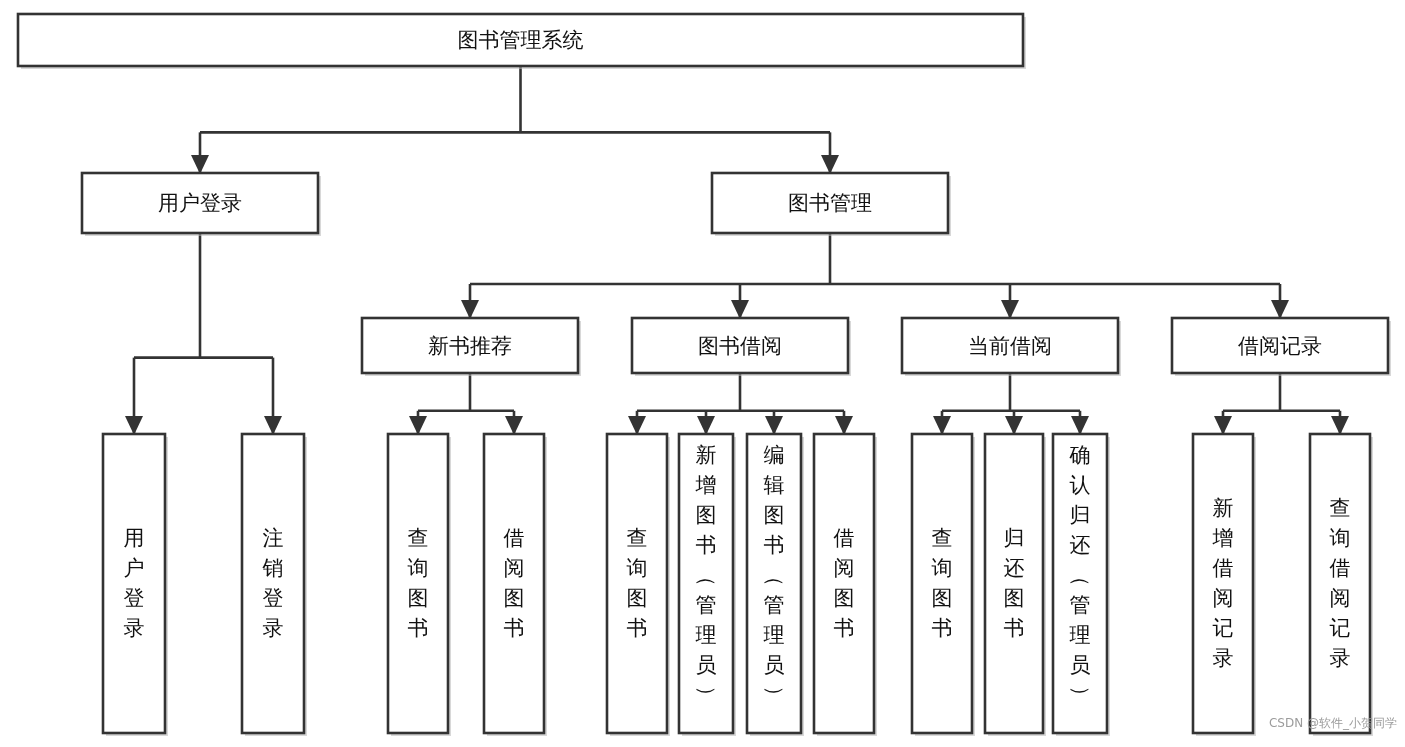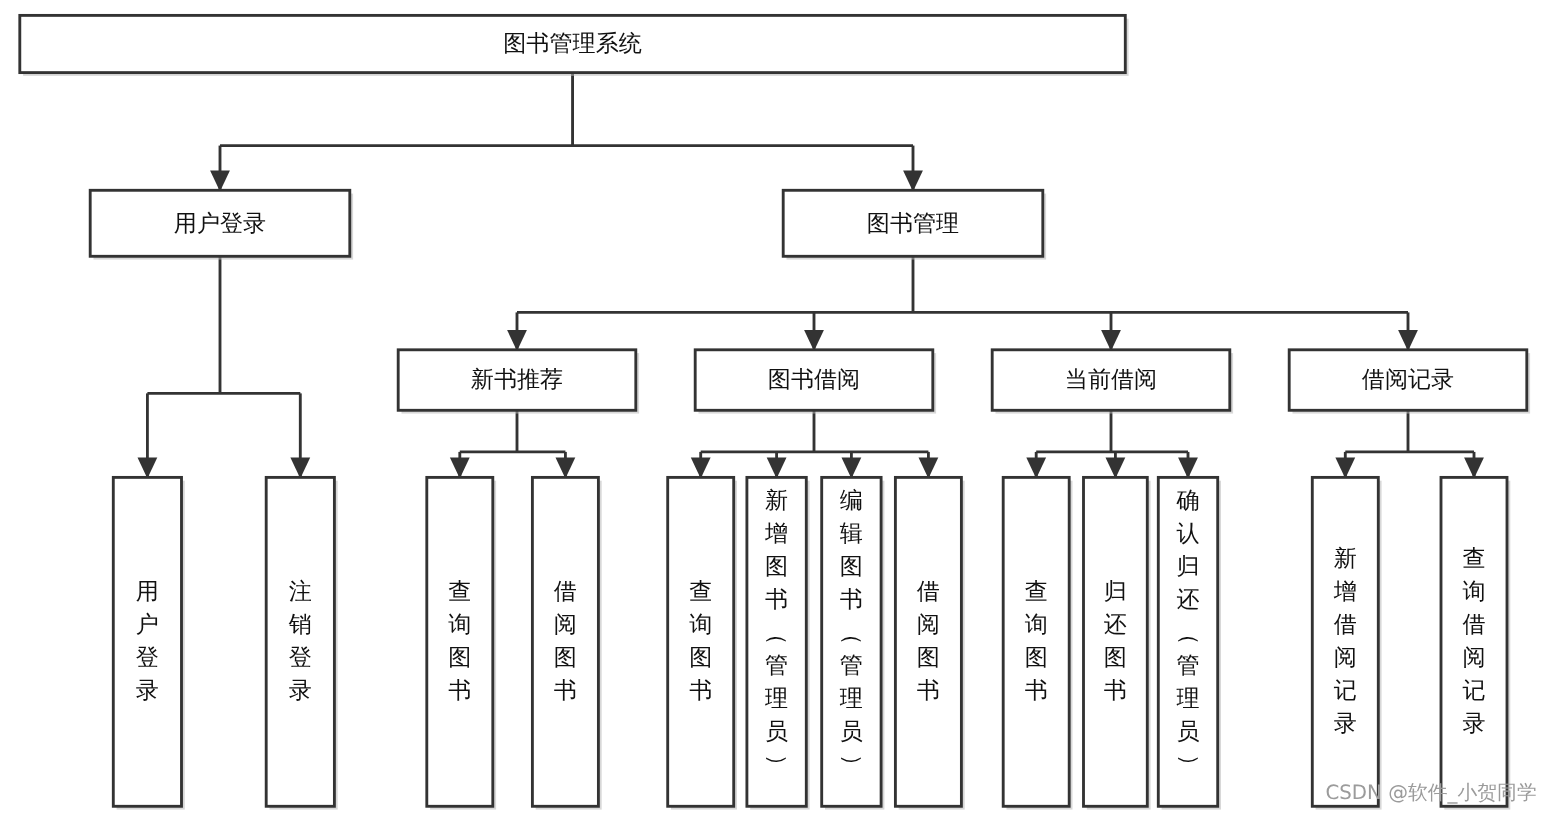--- a/index.html
+++ b/index.html
@@ -54,21 +54,21 @@
     dominant-baseline: middle;
   }
   .label-h {
     font-size: 21px;
   }
   .watermark {
     position: absolute;
     right: 8px;
     bottom: 3px;
     font-family: "DejaVu Sans", "Liberation Sans", sans-serif;
-    font-size: 18px;
+    font-size: 12px;
     color: #9b9b9b;
     white-space: nowrap;
     user-select: none;
   }
 </style>
 </head>
 <body>
 
 <div id="diagram-root">
   <svg id="chart-svg" viewBox="0 0 1405 747">

